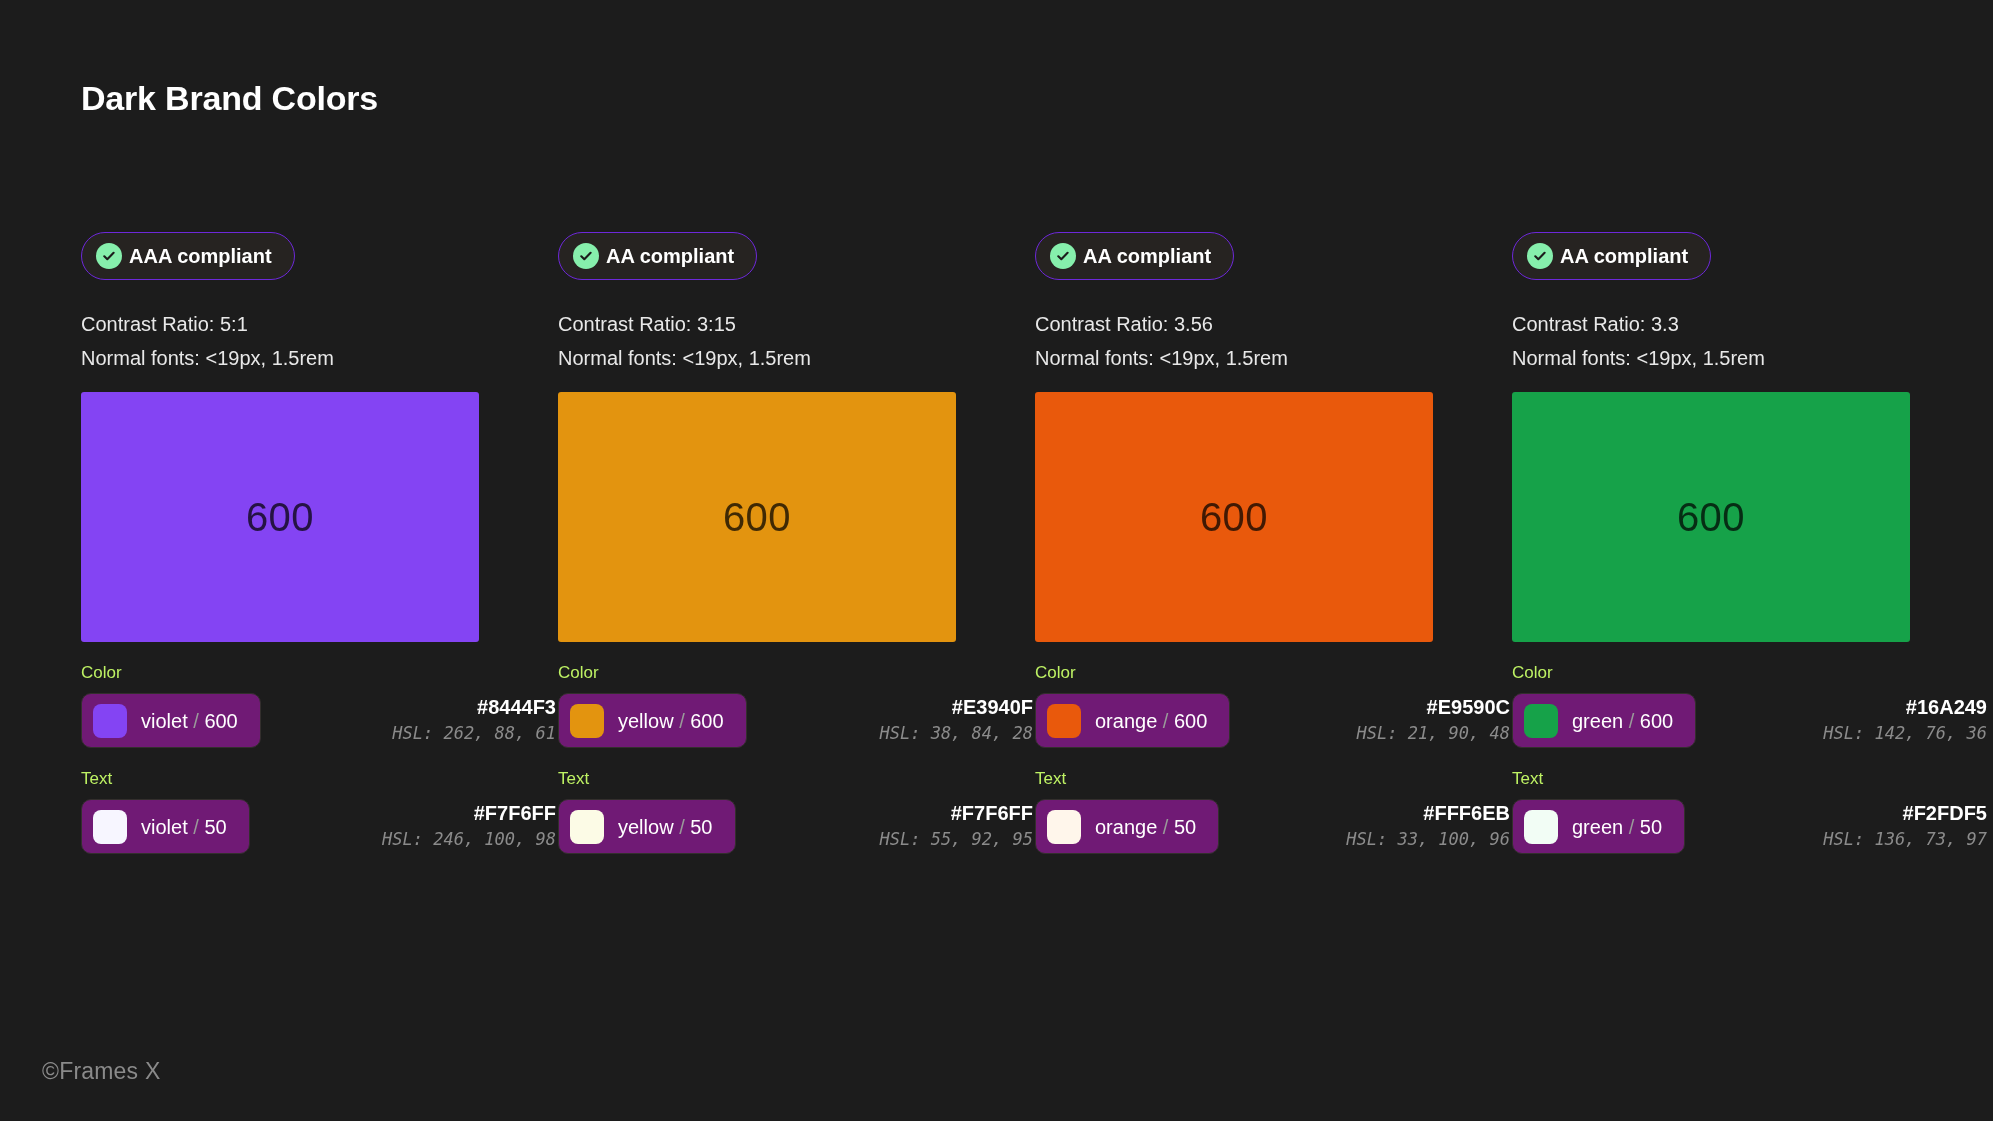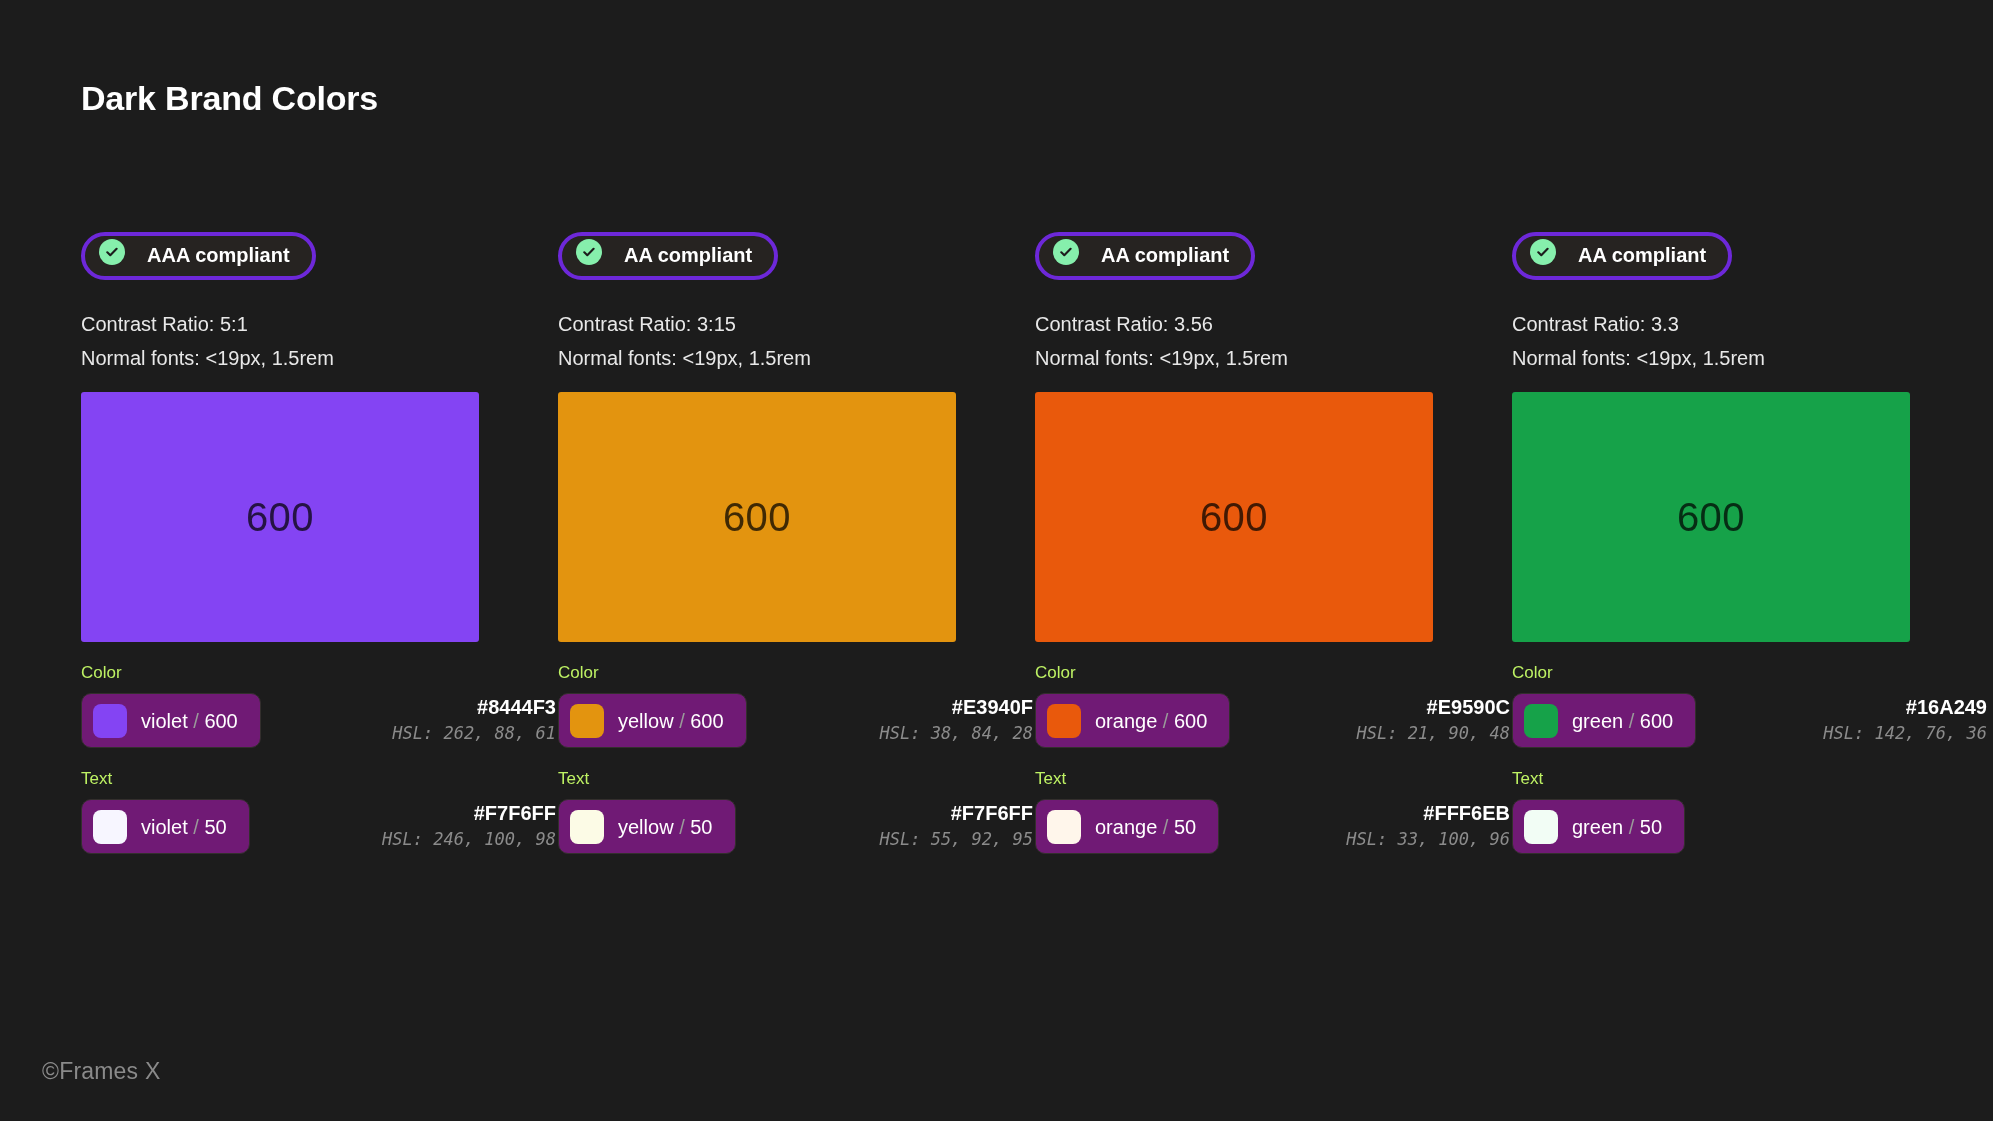--- a/index.html
+++ b/index.html
@@ -39,24 +39,24 @@
   }
 
   .col {
     width: 477px;
     flex: 0 0 477px;
   }
 
   
   .badge {
     display: inline-flex;
-    align-items: flex-end;
-    gap: 22px;
+    align-items: center;
+    gap: 7px;
     background: #262321;
-    border: 4px solid #6d28d9;
+    border: 1px solid #6d28d9;
     border-radius: 100px;
     padding: 11px 22px 11px 14px;
     height: 48px;
   }
 
   .check-icon {
     width: 26px;
     height: 26px;
     flex: 0 0 26px;
     border-radius: 50%;
@@ -351,20 +351,24 @@
         <div class="hsl">HSL: 142, 76, 36</div>
       </div>
     </div>
 
     <div class="section-label">Text</div>
     <div class="token-row">
       <div class="chip">
         <span class="chip-swatch" style="background: rgb(242, 253, 245);"></span>
         <span class="chip-label"><span>green</span><span class="sep"> / </span><span>50</span></span>
       </div>
+      <div class="values">
+        <div class="hex">#F2FDF5</div>
+        <div class="hsl">HSL: 136, 73, 97</div>
+      </div>
     </div>
 
   </div>
 </div>
 
   <div class="footer">©Frames X</div>
 
 </div>
 
 </body></html>

